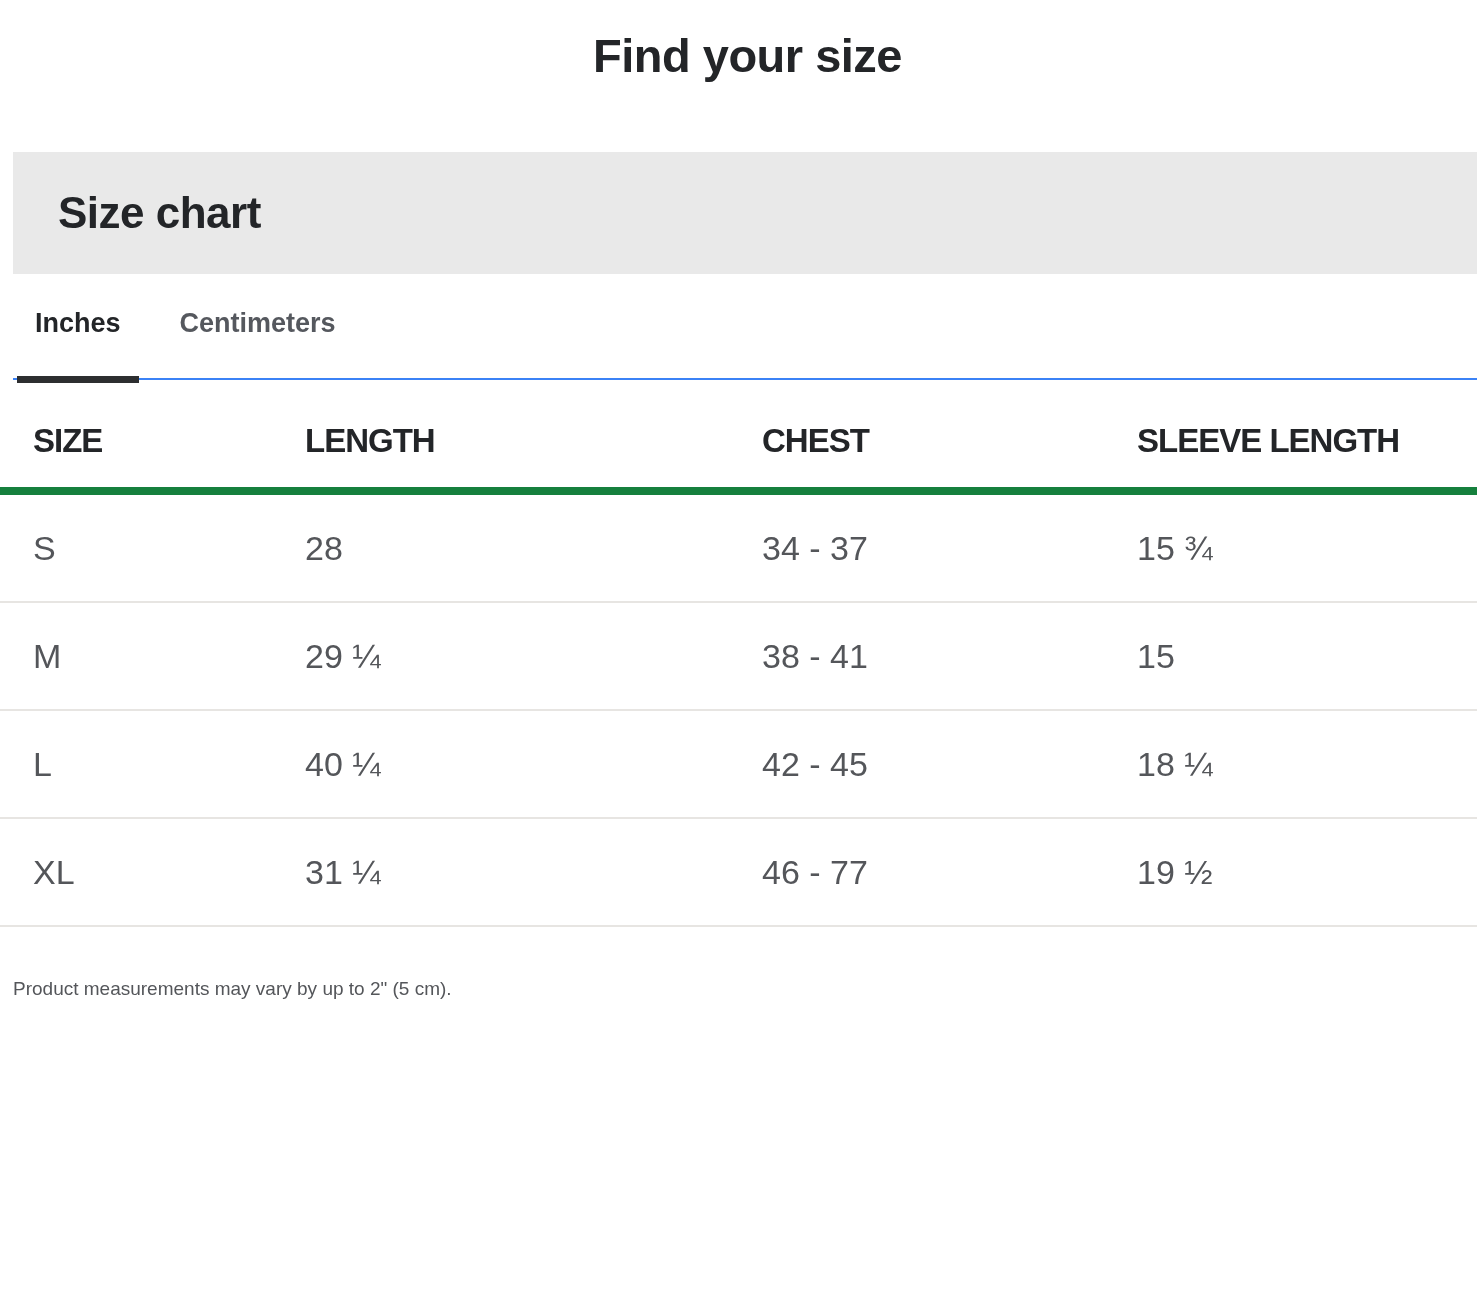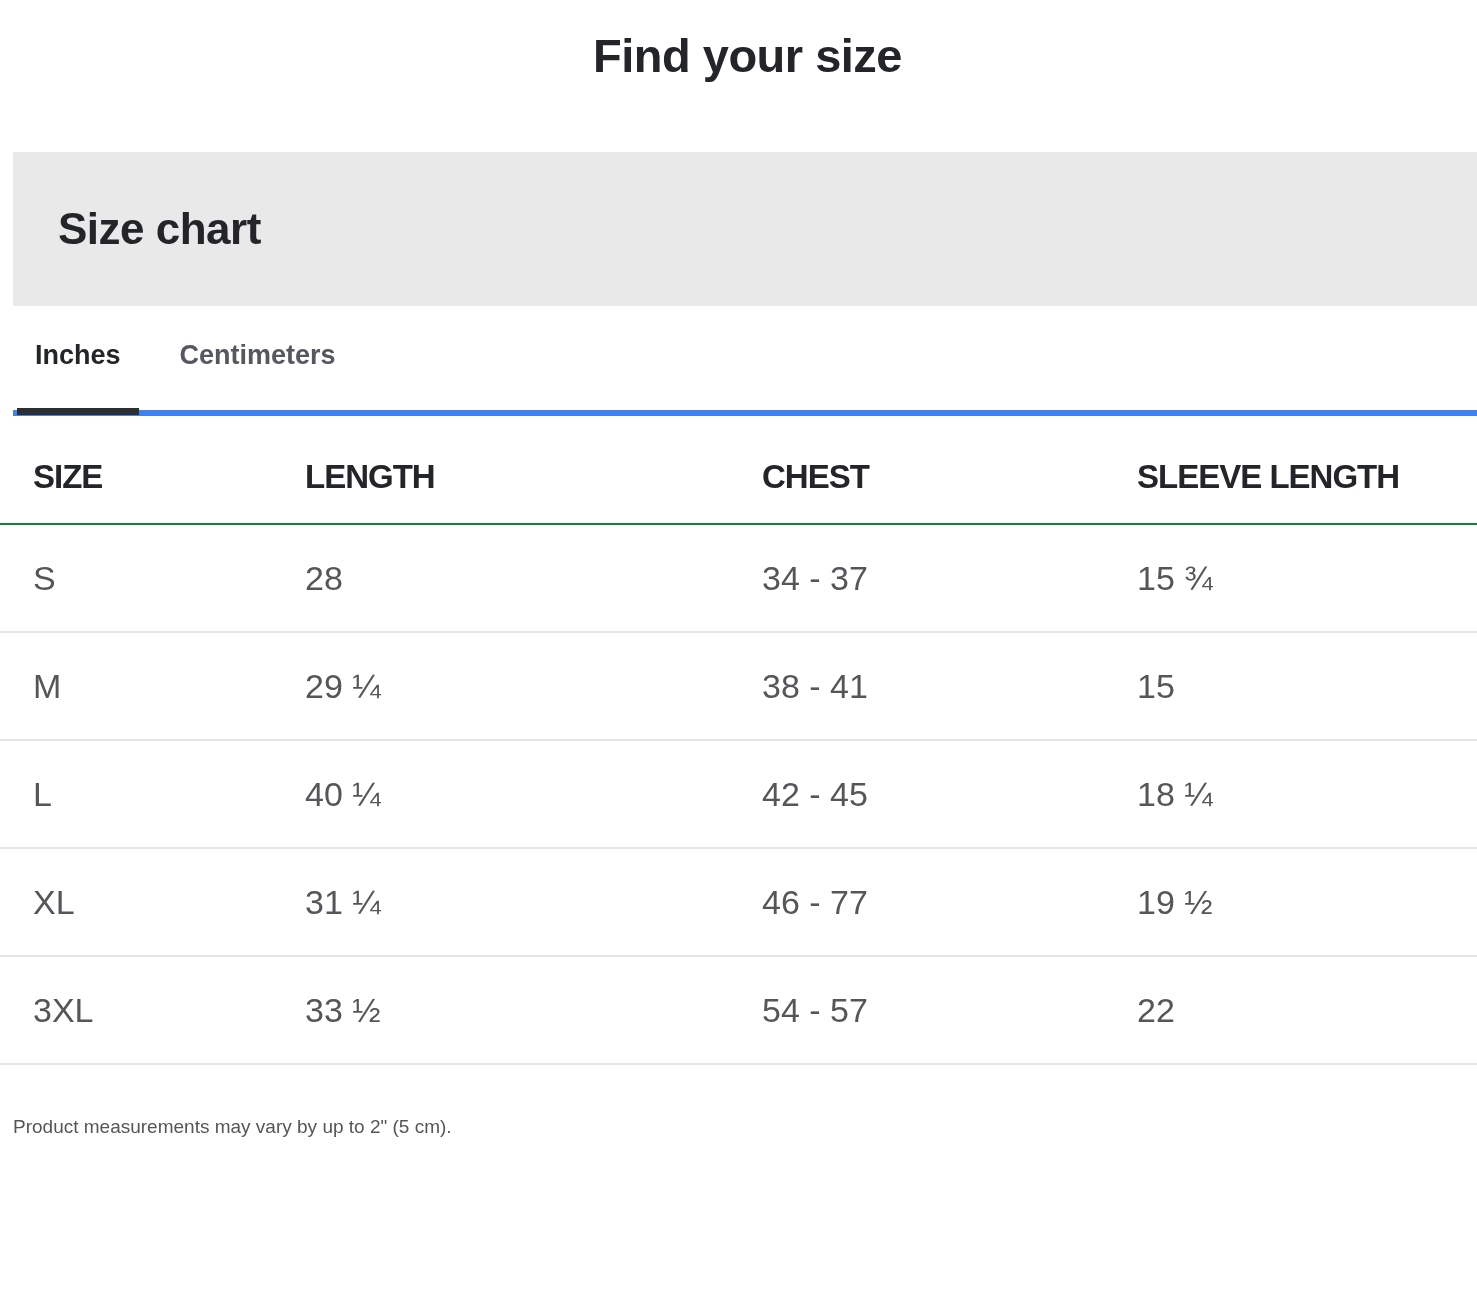--- a/index.html
+++ b/index.html
@@ -18,39 +18,39 @@
     font-size: 47px;
     line-height: 56px;
     font-weight: bold;
     letter-spacing: -0.5px;
     color: #232528;
     text-align: center;
   }
 
   .banner {
     margin: 68px 0 0 13px;
-    height: 154px;
+    height: 122px;
     background: #e9e9e9;
     display: flex;
     align-items: center;
     padding-left: 45px;
   }
   .banner-title {
     margin: 0;
     font-size: 44px;
     font-weight: bold;
     letter-spacing: -0.5px;
     color: #232528;
   }
 
   .tabs {
     margin: 21px 0 0 13px;
     display: flex;
     align-items: flex-end;
-    border-bottom: 6px solid #3b82f6;
+    border-bottom: 2px solid #3b82f6;
   }
   .tab {
     position: relative;
     margin-left: 4px;
     padding: 12px 18px 38px 18px;
     font-size: 27px;
     line-height: 33px;
     font-weight: bold;
     color: #55585e;
     cursor: pointer;
@@ -74,21 +74,21 @@
     table-layout: fixed;
   }
   .size-table th {
     text-align: left;
     font-size: 33px;
     line-height: 40px;
     font-weight: bold;
     letter-spacing: -1px;
     color: #232528;
     padding: 41px 0 26px 0;
-    border-bottom: 2px solid #15803d;
+    border-bottom: 8px solid #15803d;
   }
   .size-table td {
     font-size: 34px;
     line-height: 40px;
     color: #54565a;
     padding: 33px 0;
     border-bottom: 2px solid #e7e5e2;
   }
   .size-table .col-first { padding-left: 33px; }
   .size-table th.col-first { padding-left: 33px; }
@@ -147,22 +147,16 @@
         <td>40 ¼</td>
         <td>42 - 45</td>
         <td>18 ¼</td>
       </tr>
       <tr>
         <td class="col-first">XL</td>
         <td>31 ¼</td>
         <td>46 - 77</td>
         <td>19 ½</td>
       </tr>
-      <tr>
-        <td class="col-first">3XL</td>
-        <td>33 ½</td>
-        <td>54 - 57</td>
-        <td>22</td>
-      </tr>
     </tbody>
 </table>
 
 <p class="footnote">Product measurements may vary by up to 2" (5 cm).</p>
 
 </body></html>

